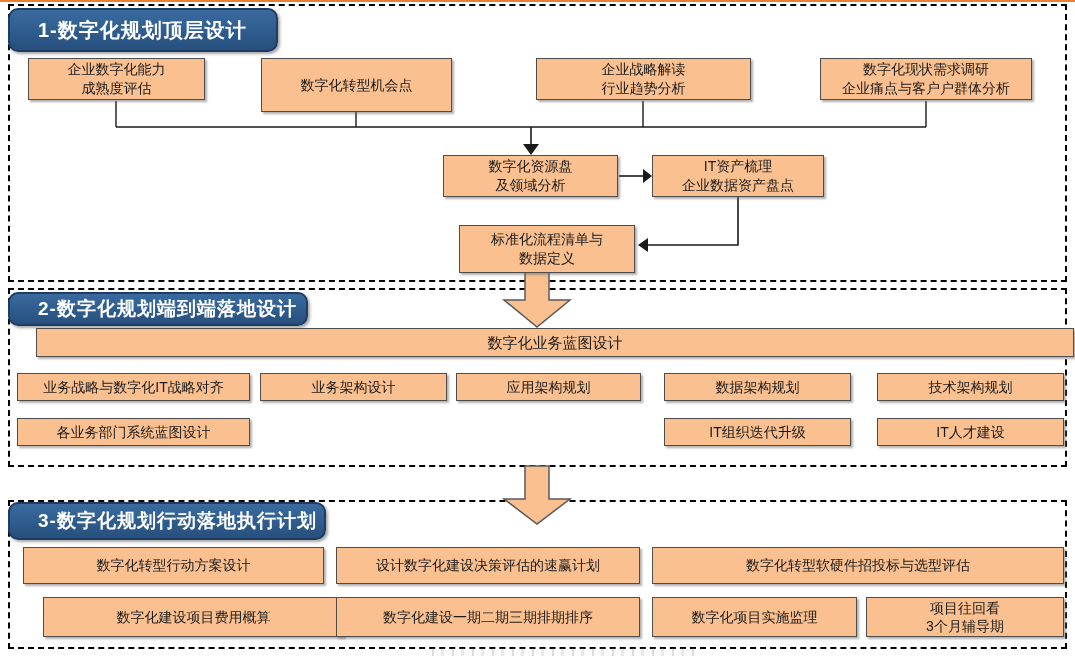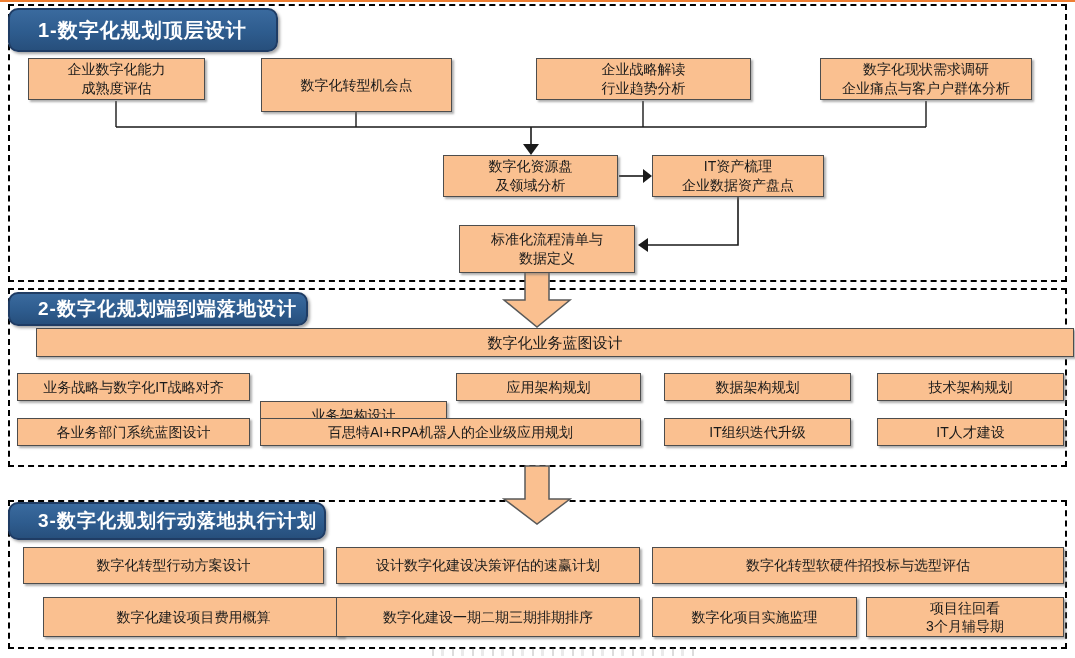--- a/index.html
+++ b/index.html
@@ -73,27 +73,26 @@
   <div class="box" style="left:652px;top:155px;width:172px;height:42px;">IT资产梳理
 企业数据资产盘点</div>
   <div class="box" style="left:459px;top:225px;width:176px;height:48px;">标准化流程清单与
 数据定义</div>
 
   <div class="banner" style="left:8px;top:292px;width:300px;height:34px;font-size:19px;">2-数字化规划端到端落地设计</div>
 
   <div class="box bar" style="left:20px;top:328px;width:1038px;height:29px;margin-left:16px;">数字化业务蓝图设计</div>
 
   <div class="box" style="left:17px;top:373px;width:233px;height:28px;">业务战略与数字化IT战略对齐</div>
-  <div class="box" style="left:260px;top:373px;width:187px;height:28px;margin-top:28px;">业务架构设计</div>
+  <div class="box" style="left:260px;top:373px;width:187px;height:28px;">业务架构设计</div>
   <div class="box" style="left:456px;top:373px;width:185px;height:28px;text-align:center;">应用架构规划</div>
   <div class="box" style="left:664px;top:373px;width:187px;height:28px;">数据架构规划</div>
   <div class="box" style="left:877px;top:373px;width:187px;height:28px;">技术架构规划</div>
 
   <div class="box" style="left:17px;top:418px;width:233px;height:28px;">各业务部门系统蓝图设计</div>
-  <div class="box" style="left:260px;top:418px;width:381px;height:28px;">百思特AI+RPA机器人的企业级应用规划</div>
   <div class="box" style="left:664px;top:418px;width:187px;height:28px;">IT组织迭代升级</div>
   <div class="box" style="left:877px;top:418px;width:187px;height:28px;">IT人才建设</div>
 
   <div class="banner" style="left:8px;top:502px;width:318px;height:38px;font-size:19px;text-align:center;">3-数字化规划行动落地执行计划</div>
 
   <div class="box" style="left:23px;top:547px;width:301px;height:37px;">数字化转型行动方案设计</div>
   <div class="box" style="left:336px;top:547px;width:304px;height:37px;">设计数字化建设决策评估的速赢计划</div>
   <div class="box" style="left:652px;top:547px;width:412px;height:37px;">数字化转型软硬件招投标与选型评估</div>
 
   <div class="box" style="left:23px;top:597px;width:301px;height:40px;margin-left:20px;">数字化建设项目费用概算</div>

